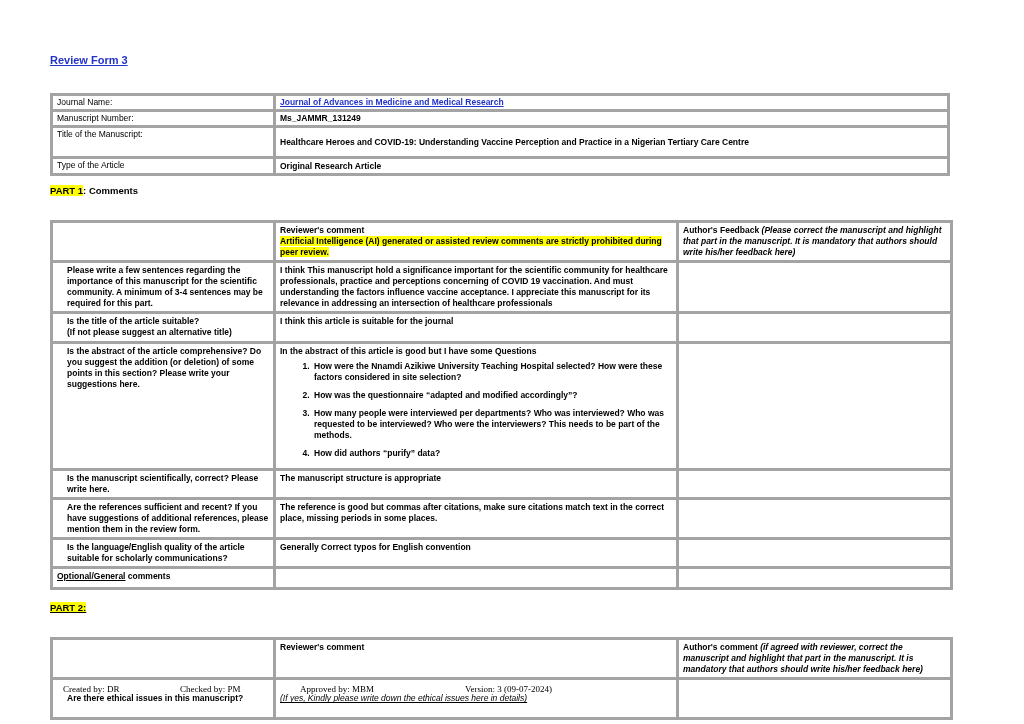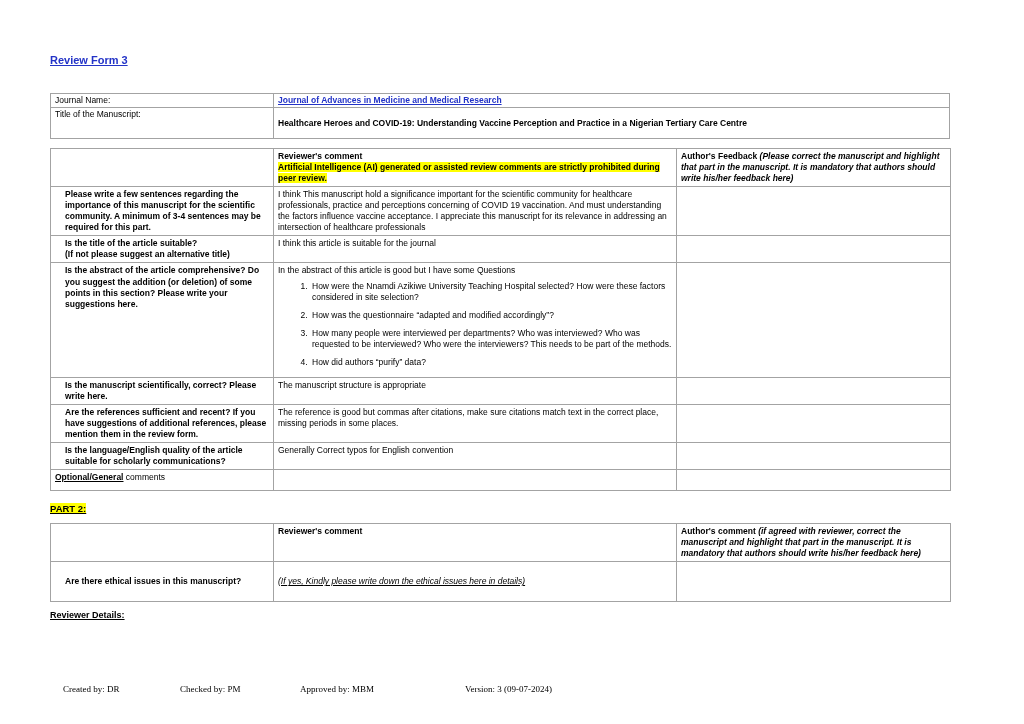--- a/index.html
+++ b/index.html
@@ -17,21 +17,21 @@
 
   .doc-title {
     margin-top:54px;
     font-size:11px; font-weight:bold;
     color:#2333C7; text-decoration:underline;
     display:inline-block;
   }
 
   table { border-collapse:collapse; width:900px; table-layout:fixed; }
   td {
-    border:1px solid #a3a3a3;
+    border:3px solid #a3a3a3;
     padding:2px 4px;
     vertical-align:top;
     font-size:8.5px;
     line-height:1.3;
     word-wrap:break-word;
   }
 
   
   .meta-table { margin-top:25px; }
   .meta-table td { padding:1px 4px; }
@@ -41,34 +41,34 @@
   .journal-link { color:#2333C7; font-weight:bold; text-decoration:underline; cursor:pointer; }
   .v-mid { vertical-align:middle; }
 
   
   .section-heading { margin-top:9px; font-size:9.5px; font-weight:bold; }
   .hl { background:#FFFF00; }
   .part2-heading { margin-top:12px; }
   .part2-heading .hl { text-decoration:underline; }
 
   
-  .comments-table { margin-top:9px; }
+  .comments-table { margin-top:24px; }
   .comments-table .c1 { width:223px; }
   .comments-table .c2 { width:403px; }
   .comments-table .c3 { width:274px; }
   .q { font-weight:bold; padding-left:14px; }
-  .comment { font-weight:normal; }
+  .comment { font-weight:bold; }
   .author-head .b { font-weight:bold; }
   .author-head .i { font-style:italic; font-weight:bold; }
   .ai-notice { background:#FFFF00; font-weight:bold; }
   .rev-head { font-weight:bold; }
   ol.abstract-list { margin:4px 0 0 0; padding-left:32px; }
   ol.abstract-list li { margin-bottom:7px; padding-left:2px; }
   .optional-u { font-weight:bold; text-decoration:underline; }
-  .optional-rest { font-weight:normal; }
+  .optional-rest { font-weight:bold; }
   .ethical-note { font-style:italic; font-weight:normal; text-decoration:underline; }
 
   
   .reviewer-heading { margin-top:8px; font-size:9px; font-weight:bold; text-decoration:underline; }
   .details-table { margin-top:9px; }
   .details-table .c1 { width:223px; }
   .details-table td { padding:1px 4px; }
 
   
   .footer {
@@ -90,28 +90,37 @@
 
     <div class="doc-title">Review Form 3</div>
 
     
     <table class="meta-table">
       <tbody>
           <tr style="height:13px;">
         <td class="c1 meta-label">Journal Name:</td>
         <td><span class="journal-link">Journal of Advances in Medicine and Medical Research</span></td>
       </tr>
+      <tr style="height:13px;">
+        <td class="c1 meta-label">Manuscript Number:</td>
+        <td class="meta-value">Ms_JAMMR_131249</td>
+      </tr>
       <tr style="height:31px;">
         <td class="c1 meta-label">Title of the Manuscript:</td>
         <td class="meta-value v-mid">Healthcare Heroes and COVID-19: Understanding Vaccine Perception and Practice in a Nigerian Tertiary Care Centre</td>
       </tr>
+      <tr style="height:17px;">
+        <td class="c1 meta-label">Type of the Article</td>
+        <td class="meta-value v-mid">Original Research Article</td>
+      </tr>
     </tbody>
       </table>
 
     
+    <div class="section-heading"><span class="hl">PART 1</span><span>: Comments</span></div>
 
     
     <table class="comments-table">
       <tbody>
           <tr style="height:34px;">
         <td class="c1"></td>
         <td class="c2">
           <div class="rev-head">Reviewer's comment</div>
           <div><span class="ai-notice">Artificial Intelligence (AI) generated or assisted review comments are strictly prohibited during peer review.</span></div>
         </td>

